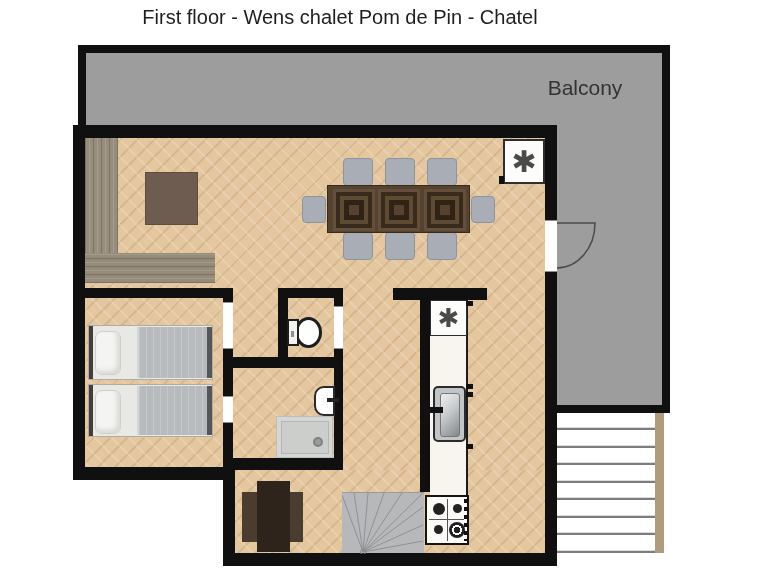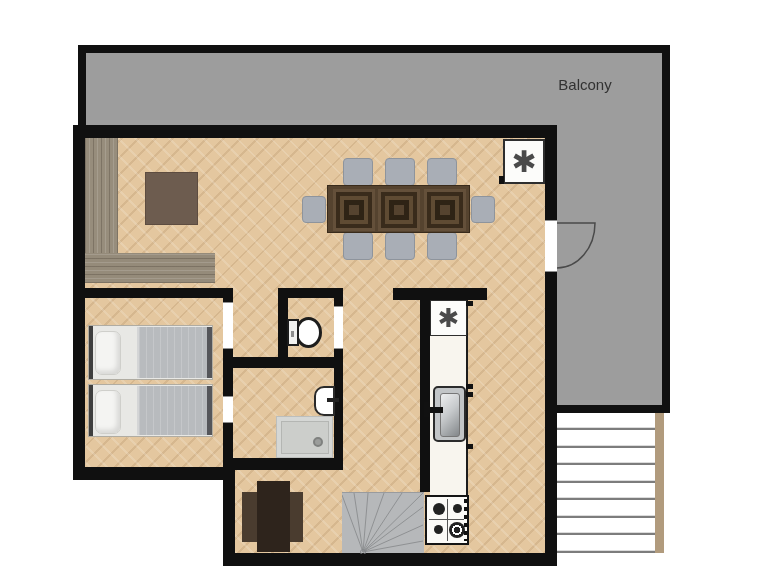--- a/index.html
+++ b/index.html
@@ -10,21 +10,21 @@
   .wall{position:absolute;background:var(--wall,#101010);}
   .floor{position:absolute;background-color:var(--floor,#e4c79f);
     background-image:
       repeating-linear-gradient(45deg, rgba(255,255,255,.16) 0 2px, rgba(255,255,255,0) 2px 12px),
       repeating-linear-gradient(-45deg, rgba(140,100,55,.16) 0 2px, rgba(140,100,55,0) 2px 12px);}
   .title{position:absolute;left:40px;top:6px;width:600px;text-align:center;
          font-size:20px;color:#1e1e1e;}
   .balcony{position:absolute;left:78px;top:45px;width:592px;height:368px;
            background:var(--balcony,#9d9d9d);border:8px solid var(--wall,#101010);}
   .balcony-label{position:absolute;left:525px;top:76px;width:120px;text-align:center;
-           font-size:15px;color:#323232;}
+           font-size:21px;color:#323232;}
   .door-gap{position:absolute;background:#fff;border-top:1px solid #8f8f8f;border-bottom:1px solid #8f8f8f;}
   .wood{background:#978d7c;background-image:repeating-linear-gradient(90deg,
         rgba(60,50,40,.28) 0 1px, rgba(60,50,40,0) 1px 4px,
         rgba(255,255,255,.14) 4px 5px, rgba(255,255,255,0) 5px 8px);}
   .wood-h{background:#958b7a;background-image:repeating-linear-gradient(0deg,
         rgba(60,50,40,.28) 0 1px, rgba(60,50,40,0) 1px 4px,
         rgba(255,255,255,.14) 4px 5px, rgba(255,255,255,0) 5px 8px);}
   .chair{position:absolute;background:#a9aeb6;border:1px solid #8e949c;border-radius:4px;}
   .panel{position:absolute;width:42px;height:42px;top:3px;background:#55432f;
          box-shadow:inset 0 0 0 3px #64503a, inset 0 0 0 7px #392b1b,
@@ -44,20 +44,21 @@
   .steps{position:absolute;left:557px;top:413px;width:98px;height:140px;
      background:repeating-linear-gradient(180deg,#ffffff 0 14px,#dcdcdc 14px 15px,#7d7d7d 15.5px 17.5px);}
   .stringer{position:absolute;left:655px;top:413px;width:9px;height:140px;background:#b19b7d;}
   .burner{position:absolute;background:#222;border-radius:50%;}
 </style>
 </head>
 <body>
 
 <div class="plan">
 
+  <div class="title">First floor - Wens chalet Pom de Pin - Chatel</div>
 
   <div class="balcony"></div>
   <div class="balcony-label">Balcony</div>
 
   <div class="steps"></div>
   <div class="stringer"></div>
 
   <div class="floor" style="left:85px;top:138px;width:460px;height:342px;"></div>
   <div class="floor" style="left:235px;top:470px;width:310px;height:83px;"></div>
 

